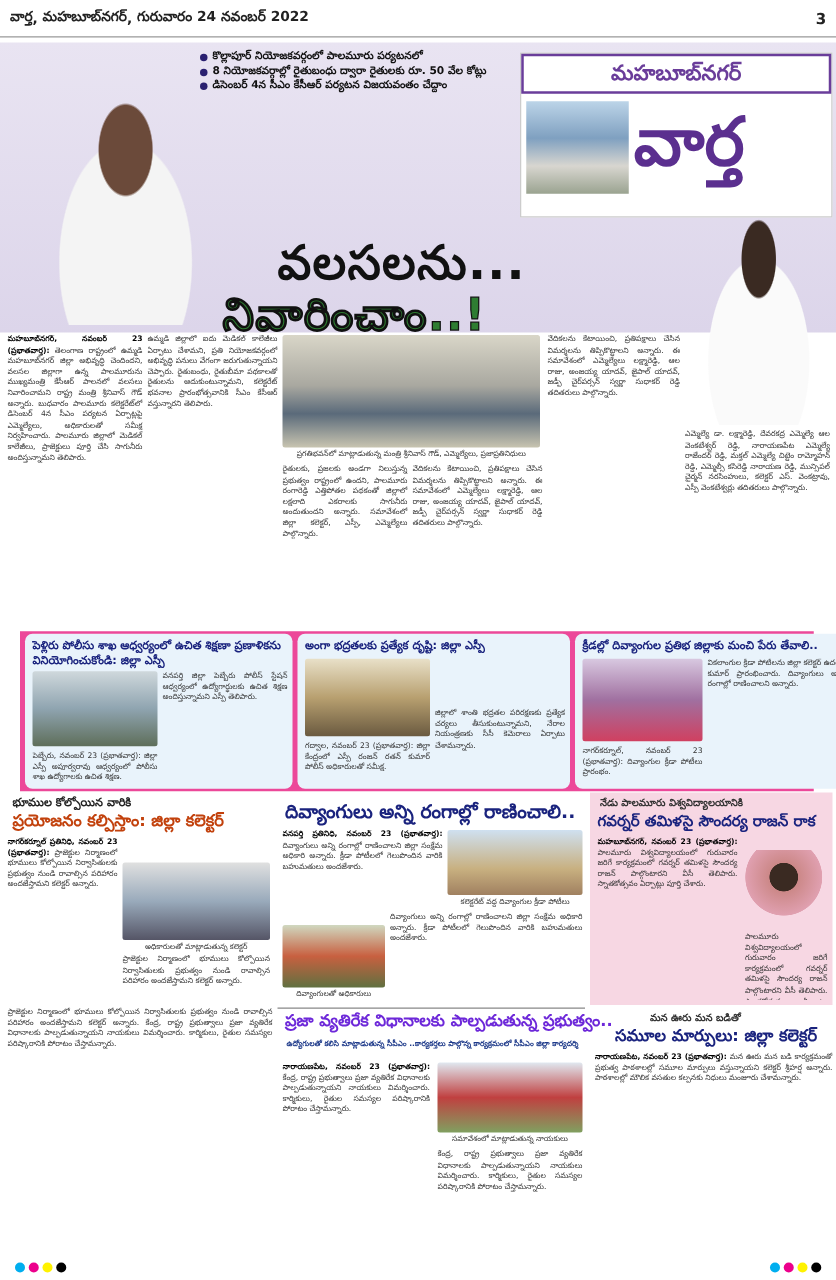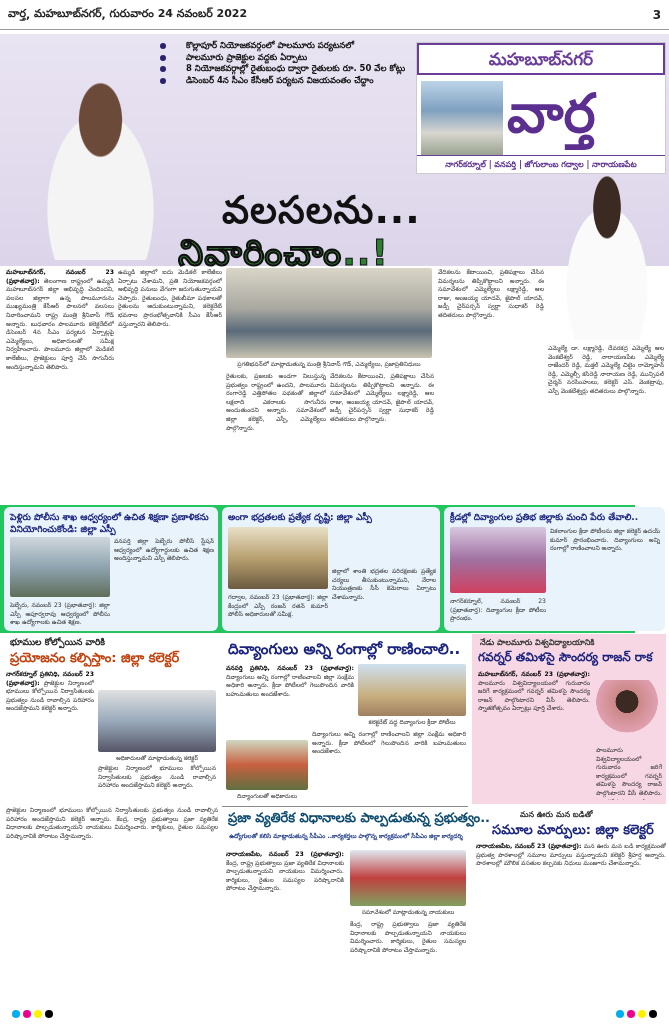--- a/index.html
+++ b/index.html
@@ -2,32 +2,32 @@
 <html><head>
 <meta charset="utf-8">
 <style>
 *{box-sizing:border-box;margin:0;padding:0}
 body{width:669px;height:1024px;background:#fff;font-family:"DejaVu Sans",sans-serif;overflow:hidden;position:relative;color:#222}
 .hdr{position:absolute;left:0;top:0;width:669px;height:30px;border-bottom:1px solid #999;display:flex;align-items:center;padding:0 8px;font-size:11px;font-weight:bold}
 .hdr .pg{margin-left:auto;font-size:12px}
 .topband{position:absolute;left:0;top:34px;width:669px;height:232px;background:linear-gradient(180deg,#e9e4f2,#dcd5ea)}
 .photo{position:absolute;border-radius:2px}
 .bullets{position:absolute;left:160px;top:40px;width:260px;font-size:8.5px;line-height:11.6px;font-weight:bold;color:#111}
-.bullets li{list-style:none;padding-left:26px;position:relative}
+.bullets li{list-style:none;padding-left:10px;position:relative}
 .bullets li:before{content:"";position:absolute;left:0;top:3px;width:6px;height:6px;background:#2a2070;border-radius:50%}
 .mast{position:absolute;left:416px;top:42px;width:250px;height:132px;background:#fff;border:1px solid #ccc}
 .mast .t1{position:absolute;left:0;top:0;width:100%;height:32px;border:2px solid #6a3d9a;text-align:center;font-size:17px;font-weight:bold;color:#6a3d9a;line-height:28px}
 .mast .t2{position:absolute;left:90px;top:38px;font-size:54px;font-weight:bold;color:#5b2f8f;font-family:"DejaVu Serif",serif}
 .mast .water{position:absolute;left:4px;top:38px;width:82px;height:74px;background:linear-gradient(#bcd4e8,#7fa0c0 40%,#d8d6d0 70%,#9aa390)}
 .mast .reg{position:absolute;left:0;bottom:0;width:100%;height:18px;background:#fff;border-top:1px solid #6a3d9a;font-size:8px;text-align:center;line-height:18px;color:#5b2f8f;font-weight:bold}
 .head1{position:absolute;left:222px;top:188px;font-size:38px;font-weight:bold;color:#111;letter-spacing:1px}
 .head2{position:absolute;left:178px;top:226px;font-size:36px;font-weight:bold;color:#2e7d32;-webkit-text-stroke:1px #111;letter-spacing:1px;line-height:54px}
 .col{position:absolute;font-size:6.1px;line-height:8.6px;color:#333;text-align:justify;overflow:hidden}
 .lbl{font-weight:bold;color:#000}
-.row2{position:absolute;left:0;top:505px;width:635px;height:128px;background:#22c55e}
+.row2{position:absolute;left:16px;top:505px;width:635px;height:128px;background:#ec4899}
 .bx{position:absolute;top:2px;height:124px;background:#e9f3fb;border-radius:6px;overflow:hidden}
 .bx h3{font-size:9px;color:#1a237e;padding:4px 6px;line-height:12px}
 .sep{position:absolute;height:1px;background:#888}
 .h-blue{position:absolute;font-weight:bold;color:#c2410c}
 .h-big{position:absolute;font-weight:bold}
 .pink{position:absolute;background:#f7d7e3}
 .cap{font-size:6px;color:#333;text-align:center;line-height:8px}
 .reg-marks{position:absolute;bottom:6px;display:flex;gap:3px}
 .reg-marks span{width:8px;height:8px;border-radius:50%;display:inline-block}
 </style>
@@ -39,30 +39,28 @@
   <span>మహబూబ్‌నగర్</span>,&nbsp;
   <span>గురువారం</span>&nbsp;
   <span>24 నవంబర్ 2022</span>
   <span class="pg">3</span>
 </div>
 
 <div class="topband"></div>
 <div class="photo" style="left:18px;top:60px;width:150px;height:200px;background:radial-gradient(ellipse at 55% 30%,#6b4a3a 0,#6b4a3a 18%,transparent 19%),radial-gradient(ellipse at 55% 75%,#f4f4f4 0,#f4f4f4 45%,transparent 46%);"></div>
 <ul class="bullets">
   <li>కొల్లాపూర్ నియోజకవర్గంలో పాలమూరు పర్యటనలో</li>
-  <li>పాలమూరు ప్రాజెక్టుల వద్దకు ఏర్పాటు</li>
   <li>8 నియోజకవర్గాల్లో రైతుబంధు ద్వారా రైతులకు రూ. 50 వేల కోట్లు</li>
   <li>డిసెంబర్ 4న సీఎం కేసీఆర్ పర్యటన విజయవంతం చేద్దాం</li>
 </ul>
 
 <div class="mast">
   <div class="t1">మహబూబ్‌నగర్</div>
   <div class="water"></div>
   <div class="t2">వార్త</div>
-  <div class="reg">నాగర్‌కర్నూల్ | వనపర్తి | జోగులాంబ గద్వాల | నారాయణపేట</div>
 </div>
 
 <div class="head1">వలసలను...</div>
 <div class="head2">నివారించాం..!</div>
 
 <div class="photo" style="left:548px;top:170px;width:118px;height:170px;background:radial-gradient(ellipse at 50% 22%,#3a2a22 0,#3a2a22 16%,transparent 17%),radial-gradient(ellipse at 50% 70%,#fafafa 0,#fafafa 48%,transparent 49%);"></div>
 
 <div class="col" style="left:6px;top:268px;width:108px;height:232px">
   <span class="lbl">మహబూబ్‌నగర్, నవంబర్ 23 (ప్రభాతవార్త):</span>
   <span>తెలంగాణ రాష్ట్రంలో ఉమ్మడి మహబూబ్‌నగర్ జిల్లా అభివృద్ధి చెందిందని, వలసల జిల్లాగా ఉన్న పాలమూరును ముఖ్యమంత్రి కేసీఆర్ పాలనలో వలసలు నివారించామని రాష్ట్ర మంత్రి శ్రీనివాస్ గౌడ్ అన్నారు. బుధవారం పాలమూరు కలెక్టరేట్‌లో డిసెంబర్ 4న సీఎం పర్యటన ఏర్పాట్లపై ఎమ్మెల్యేలు, అధికారులతో సమీక్ష నిర్వహించారు. పాలమూరు జిల్లాలో మెడికల్ కాలేజీలు, ప్రాజెక్టులు పూర్తి చేసి సాగునీరు అందిస్తున్నామని తెలిపారు.</span>
@@ -138,21 +136,21 @@
   <span class="lbl">మహబూబ్‌నగర్, నవంబర్ 23 (ప్రభాతవార్త):</span>
   <span>పాలమూరు విశ్వవిద్యాలయంలో గురువారం జరిగే కార్యక్రమంలో గవర్నర్ తమిళసై సౌందర్య రాజన్ పాల్గొంటారని వీసీ తెలిపారు. స్నాతకోత్సవం ఏర్పాట్లు పూర్తి చేశారు.</span>
 </div>
 <div class="photo" style="left:596px;top:680px;width:62px;height:62px;background:radial-gradient(circle at 50% 35%,#3a2a22 0,#3a2a22 22%,#c88 23%,#e0a0b0 60%,#f7d7e3 61%)"></div>
 <div class="col" style="left:596px;top:746px;width:66px;height:54px">
   <span>పాలమూరు విశ్వవిద్యాలయంలో గురువారం జరిగే కార్యక్రమంలో గవర్నర్ తమిళసై సౌందర్య రాజన్ పాల్గొంటారని వీసీ తెలిపారు. స్నాతకోత్సవం ఏర్పాట్లు పూర్తి చేశారు.</span>
 </div>
 
 <div class="sep" style="left:222px;top:806px;width:246px"></div>
 
-<div class="h-big" style="left:228px;top:810px;font-size:13px;color:#0c4a6e">ప్రజా వ్యతిరేక విధానాలకు పాల్పడుతున్న ప్రభుత్వం..</div>
+<div class="h-big" style="left:228px;top:810px;font-size:13px;color:#6d28d9">ప్రజా వ్యతిరేక విధానాలకు పాల్పడుతున్న ప్రభుత్వం..</div>
 <div class="cap" style="position:absolute;left:226px;top:832px;width:240px;font-weight:bold;color:#1e3a8a">ఉద్యోగులతో కలిసి మాట్లాడుతున్న సీపీఎం ..కార్యకర్తలు పాల్గొన్న కార్యక్రమంలో సీపీఎం జిల్లా కార్యదర్శి</div>
 <div class="col" style="left:226px;top:850px;width:118px;height:140px">
   <span class="lbl">నారాయణపేట, నవంబర్ 23 (ప్రభాతవార్త):</span>
   <span>కేంద్ర, రాష్ట్ర ప్రభుత్వాలు ప్రజా వ్యతిరేక విధానాలకు పాల్పడుతున్నాయని నాయకులు విమర్శించారు. కార్మికులు, రైతుల సమస్యల పరిష్కారానికి పోరాటం చేస్తామన్నారు.</span>
 </div>
 <div class="photo" style="left:350px;top:850px;width:116px;height:56px;background:linear-gradient(#e0e8f0,#c04040 50%,#80a060)"></div>
 <div class="cap" style="position:absolute;left:350px;top:908px;width:116px">సమావేశంలో మాట్లాడుతున్న నాయకులు</div>
 <div class="col" style="left:350px;top:920px;width:116px;height:70px">
   <span>కేంద్ర, రాష్ట్ర ప్రభుత్వాలు ప్రజా వ్యతిరేక విధానాలకు పాల్పడుతున్నాయని నాయకులు విమర్శించారు. కార్మికులు, రైతుల సమస్యల పరిష్కారానికి పోరాటం చేస్తామన్నారు.</span>
 </div>

